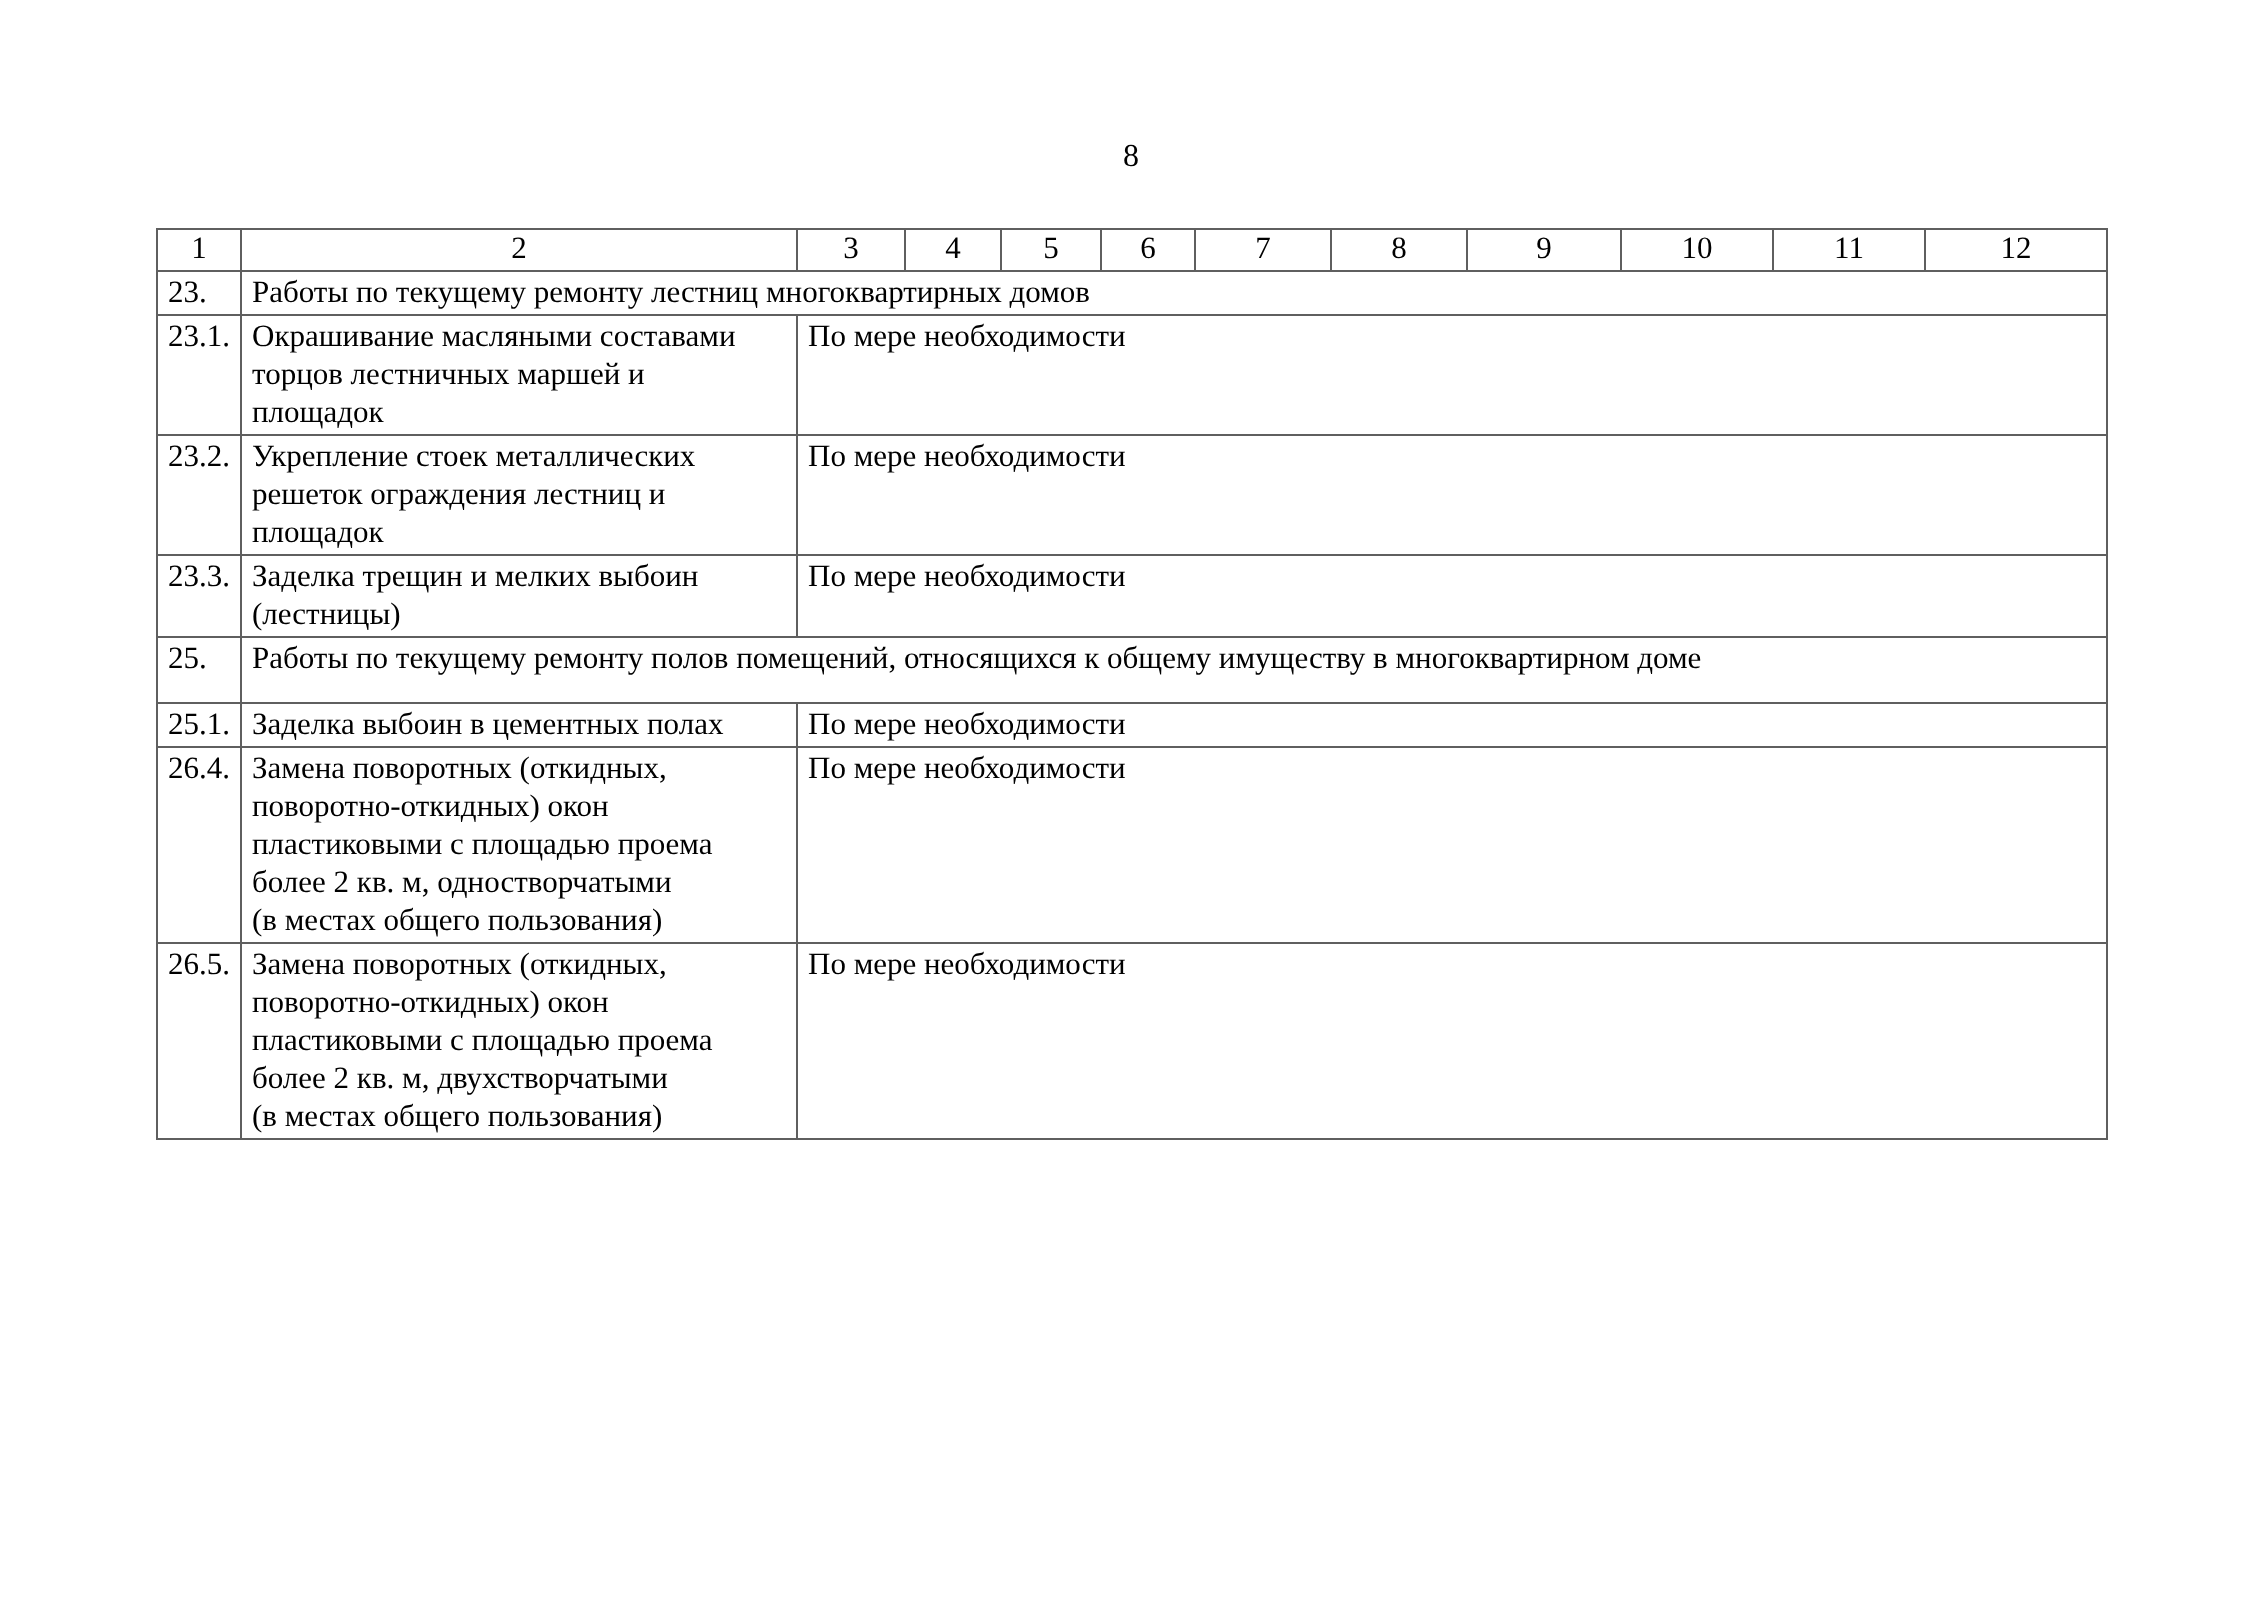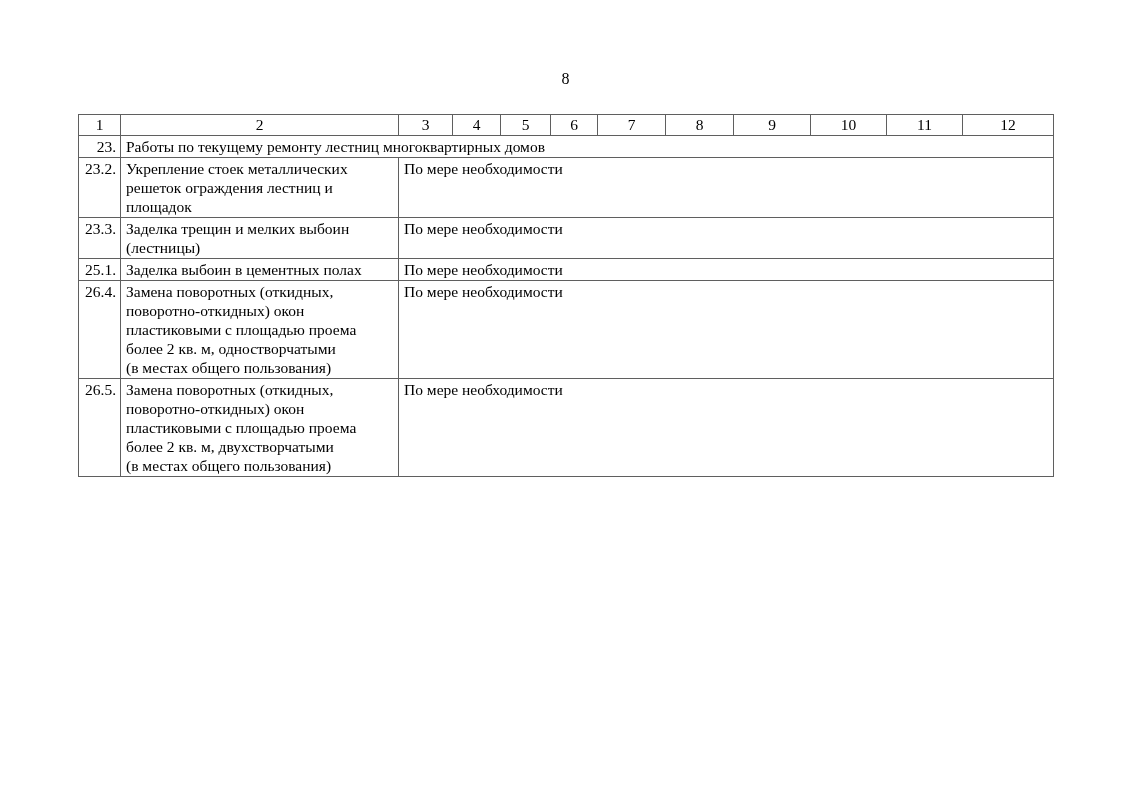--- a/index.html
+++ b/index.html
@@ -44,21 +44,21 @@
     font-size: 15.5px;
     line-height: 19px;
     padding: 1px 4px 1px 5px;
     overflow: hidden;
   }
   table.schedule th {
     text-align: center;
     padding: 0 2px 1px 2px;
   }
   td.num {
-    text-align: right;
+    text-align: left;
     padding-right: 4px;
     padding-left: 2px;
   }
   td.work, td.section {
     white-space: pre-line;
   }
 </style>
 </head>
 <body>
 
@@ -96,31 +96,42 @@
         <th>11</th>
         <th>12</th>
       </tr>
     </thead>
     <tbody>
       <tr style="height:19px">
         <td class="num">23.</td>
         <td class="section" colspan="11">Работы по текущему ремонту лестниц многоквартирных домов</td>
       </tr>
       <tr style="height:57px">
+        <td class="num">23.1.</td>
+        <td class="work">Окрашивание масляными составами
+торцов лестничных маршей и
+площадок</td>
+        <td class="period" colspan="10">По мере необходимости</td>
+      </tr>
+      <tr style="height:57px">
         <td class="num">23.2.</td>
         <td class="work">Укрепление стоек металлических
 решеток ограждения лестниц и
 площадок</td>
         <td class="period" colspan="10">По мере необходимости</td>
       </tr>
       <tr style="height:38px">
         <td class="num">23.3.</td>
         <td class="work">Заделка трещин и мелких выбоин
 (лестницы)</td>
         <td class="period" colspan="10">По мере необходимости</td>
+      </tr>
+      <tr style="height:33px">
+        <td class="num">25.</td>
+        <td class="section" colspan="11">Работы по текущему ремонту полов помещений, относящихся к общему имуществу в многоквартирном доме</td>
       </tr>
       <tr style="height:22px">
         <td class="num">25.1.</td>
         <td class="work">Заделка выбоин в цементных полах</td>
         <td class="period" colspan="10">По мере необходимости</td>
       </tr>
       <tr style="height:94px">
         <td class="num">26.4.</td>
         <td class="work">Замена поворотных (откидных,
 поворотно-откидных) окон

